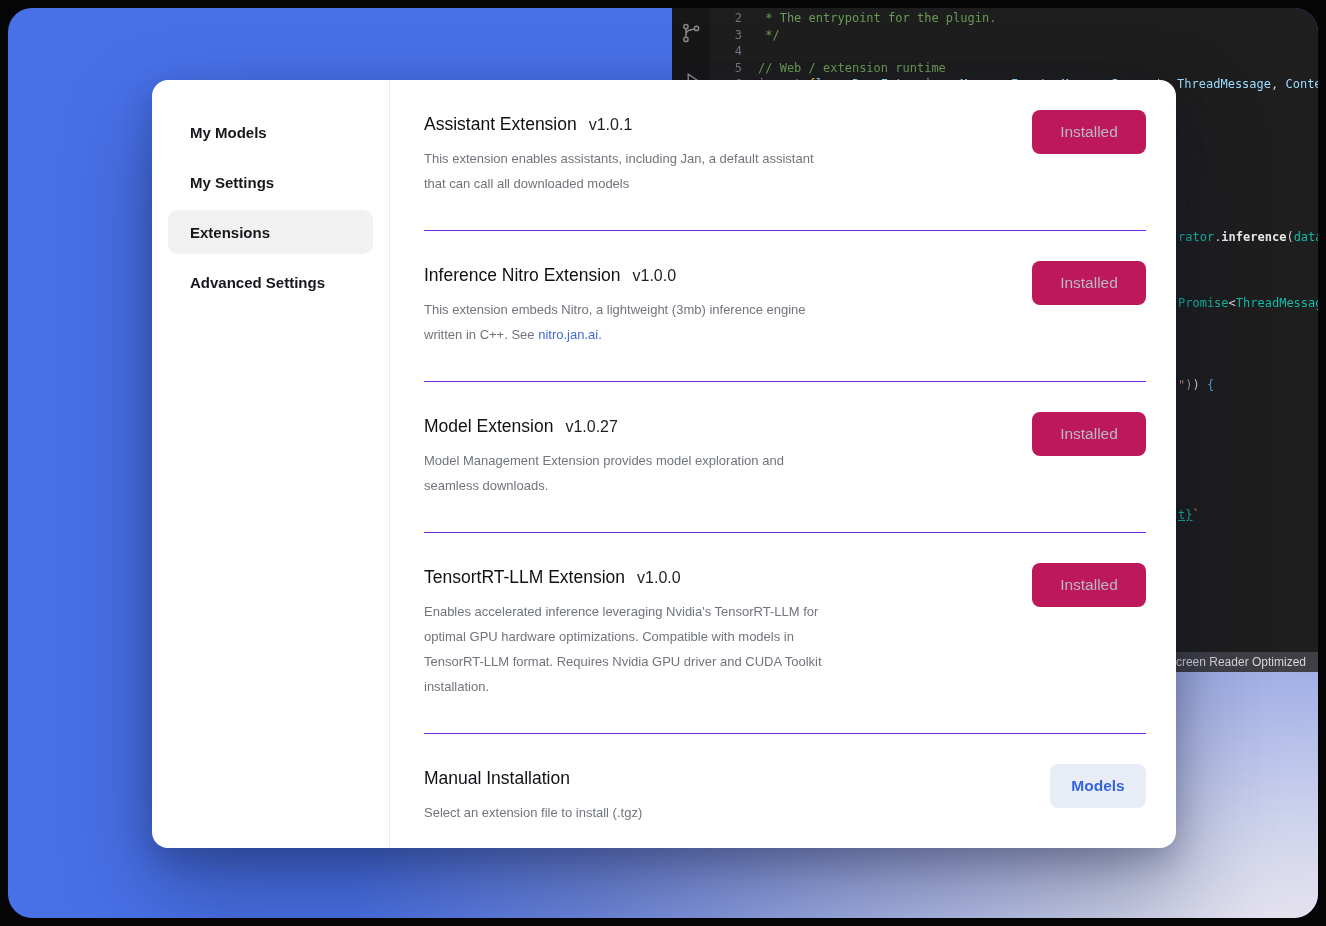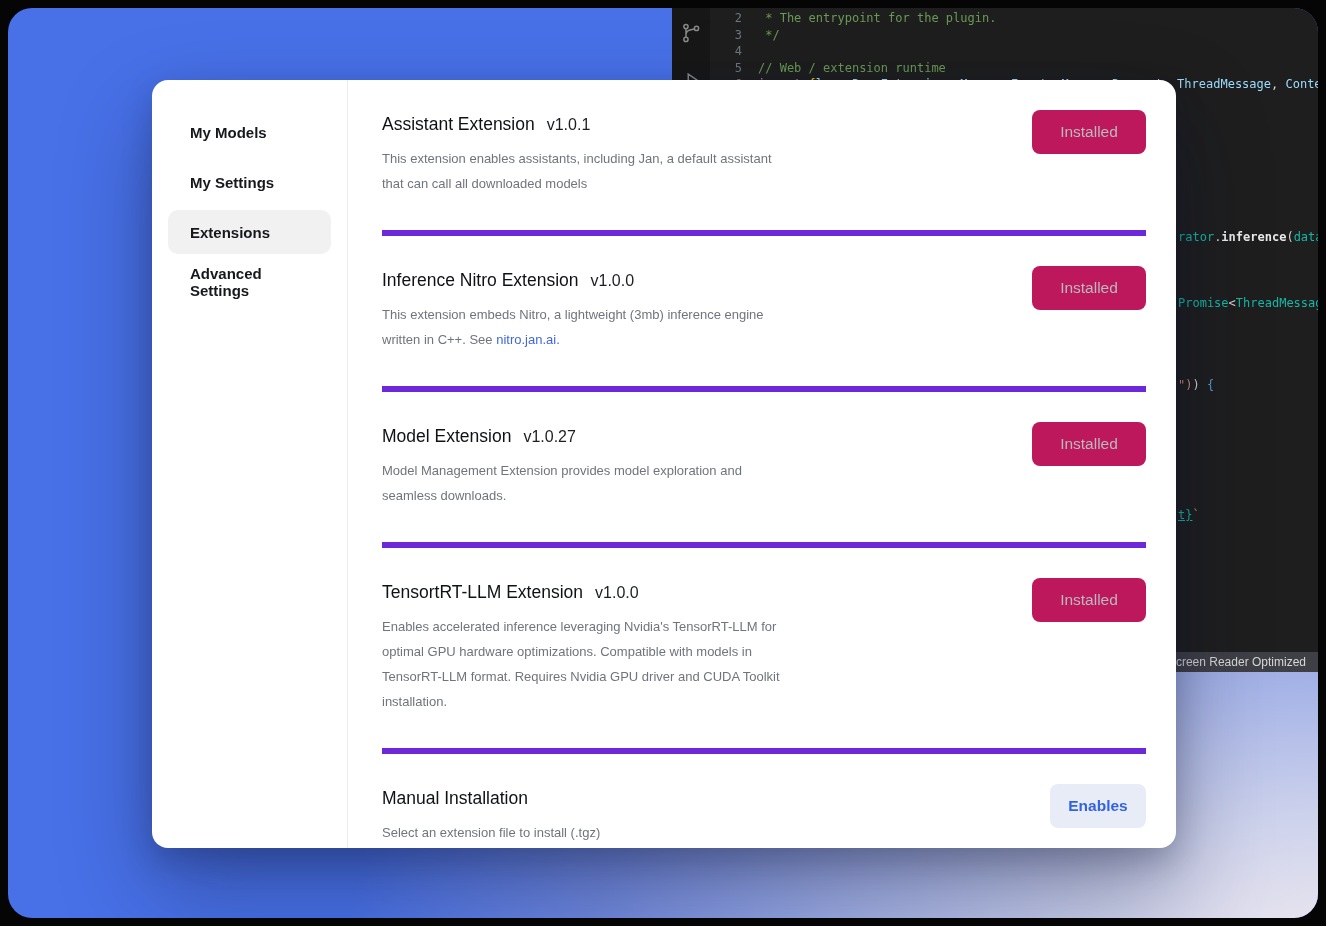--- a/index.html
+++ b/index.html
@@ -23,25 +23,25 @@
   .tk-c{color:#6a9955}.tk-kw{color:#c586c0}.tk-br{color:#ffd70b}.tk-id{color:#9cdcfe}
   .tk-p{color:#d4d4d4}.tk-ty{color:#14b8a6}.tk-fn{color:#eaeaea;font-weight:bold}
   .tk-str{color:#ce9178}.tk-bl{color:#569cd6}.tk-u{text-decoration:underline}
   .statusbar{position:absolute;left:0;right:0;bottom:0;height:20px;background:#2b2b2e;display:flex;justify-content:flex-end;align-items:center;font-size:12px;color:#b7b7b7;}
   .status-left{margin-right:16px;}
   .sr-badge{background:#3f3f46;color:#d8d8d8;padding:0 12px;height:100%;display:flex;align-items:center;white-space:nowrap;}
 
   
   .modal{position:absolute;left:144px;top:72px;width:1024px;height:768px;background:#ffffff;border-radius:16px;display:flex;
     box-shadow:0 40px 90px rgba(15,20,50,.38), 0 12px 30px rgba(15,20,50,.22);}
-  .side{width:196px;flex:none;border-right:1px solid #ececee;padding:30px 16px 0;box-sizing:border-box;}
+  .side{width:238px;flex:none;border-right:1px solid #ececee;padding:30px 16px 0;box-sizing:border-box;}
   .side-item{height:44px;display:flex;align-items:center;padding:0 22px;border-radius:10px;font-size:15px;font-weight:700;color:#17181c;margin-bottom:6px;cursor:pointer;}
   .side-item.active{background:#f1f1f2;}
   .content{flex:1;padding:0 30px 0 34px;box-sizing:border-box;overflow:hidden;}
-  .row{display:flex;justify-content:space-between;align-items:flex-start;padding:30px 0 34px;border-top:6px solid #6d28d9;}
+  .row{display:flex;justify-content:space-between;align-items:flex-start;padding:30px 0 34px;border-top:1px solid #6d28d9;}
   .row:first-child{border-top:none;}
   .info{max-width:588px;}
   .rtitle{font-size:17.5px;font-weight:400;color:#0f1115;line-height:28px;}
   .rver{font-size:16px;font-weight:400;color:#1c1e24;margin-left:12px;margin-top:6px;}
   .rdesc{margin-top:8px;font-size:13px;line-height:25px;color:#70747c;white-space:pre-line;}
   .rdesc a{color:var(--link-blue,#4168d9);text-decoration:none;cursor:pointer;}
   .btn{flex:none;height:44px;border:none;border-radius:8px;font-family:inherit;font-size:15.5px;cursor:pointer;align-self:flex-start;}
   .btn.installed{width:114px;background:#be185d;color:#b8babf;font-weight:500;}
   .btn.select{width:96px;background:#e7ecf6;color:var(--accent-blue,#3463e2);font-weight:700;}
 </style>
@@ -128,18 +128,18 @@
 TensorRT-LLM format. Requires Nvidia GPU driver and CUDA Toolkit
 installation.</div>
             </div>
             <button class="btn installed">Installed</button>
           </div>
           <div class="row">
             <div class="info">
               <div><span class="rtitle">Manual Installation</span></div>
               <div class="rdesc">Select an extension file to install (.tgz)</div>
             </div>
-            <button class="btn select">Enables</button>
+            <button class="btn select">Models</button>
           </div>
         </div>
     </div>
   </div>
 </div>
 
 </body></html>

